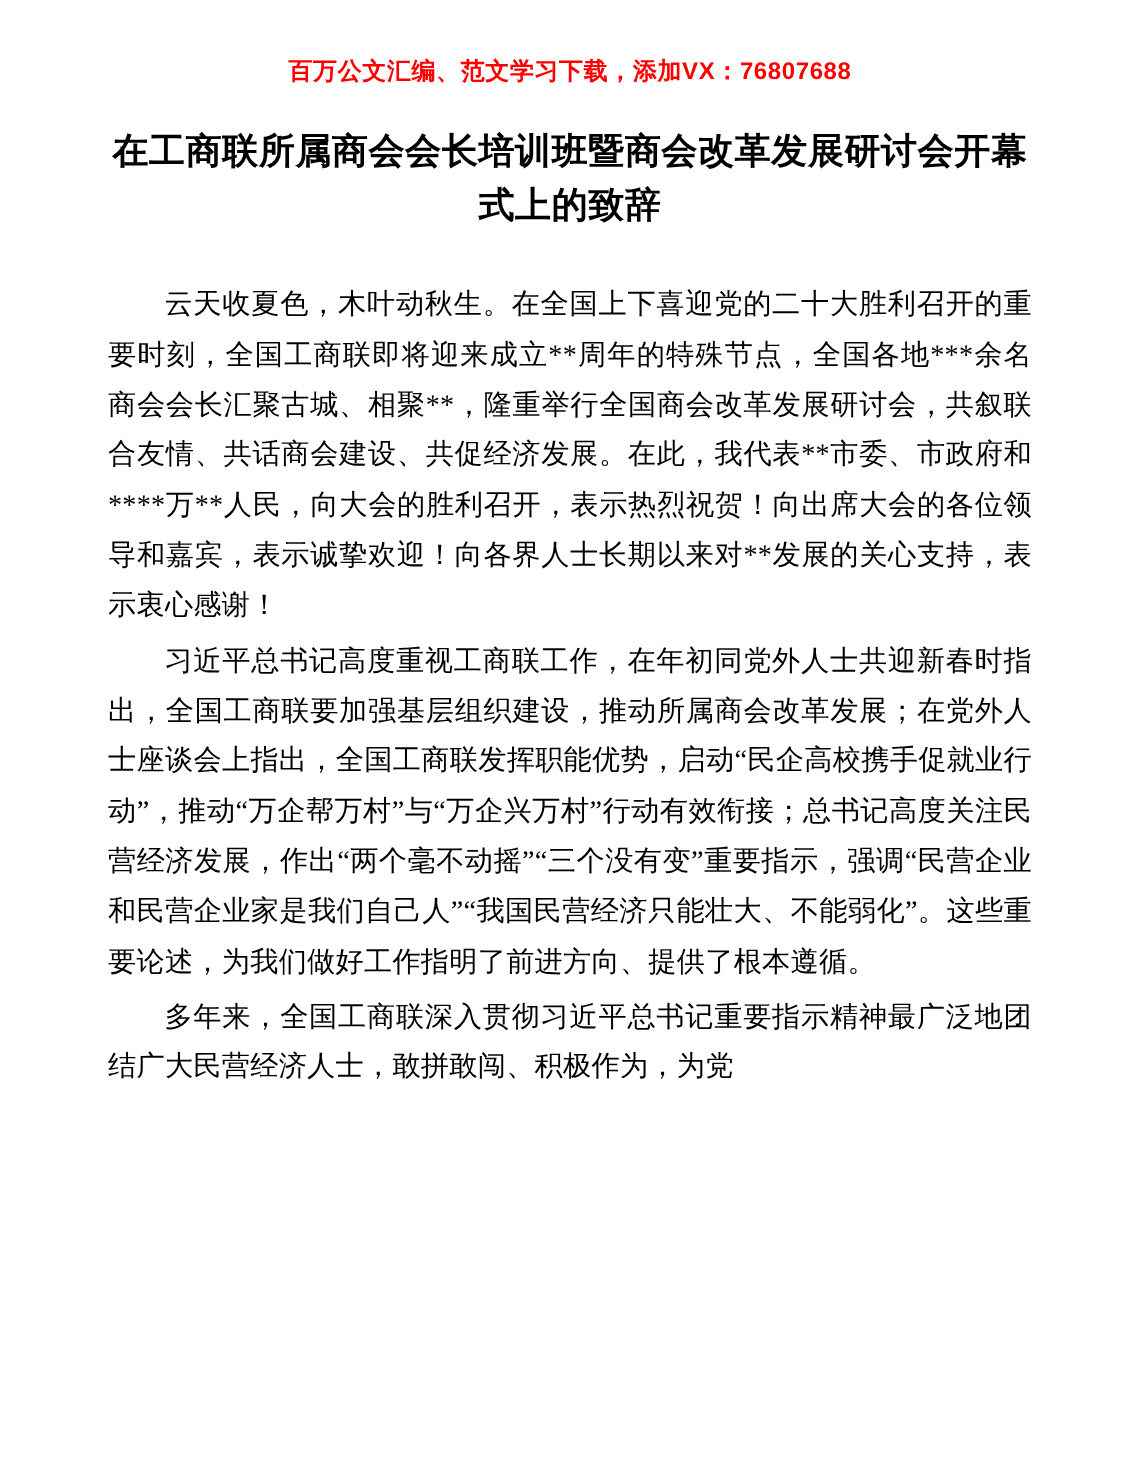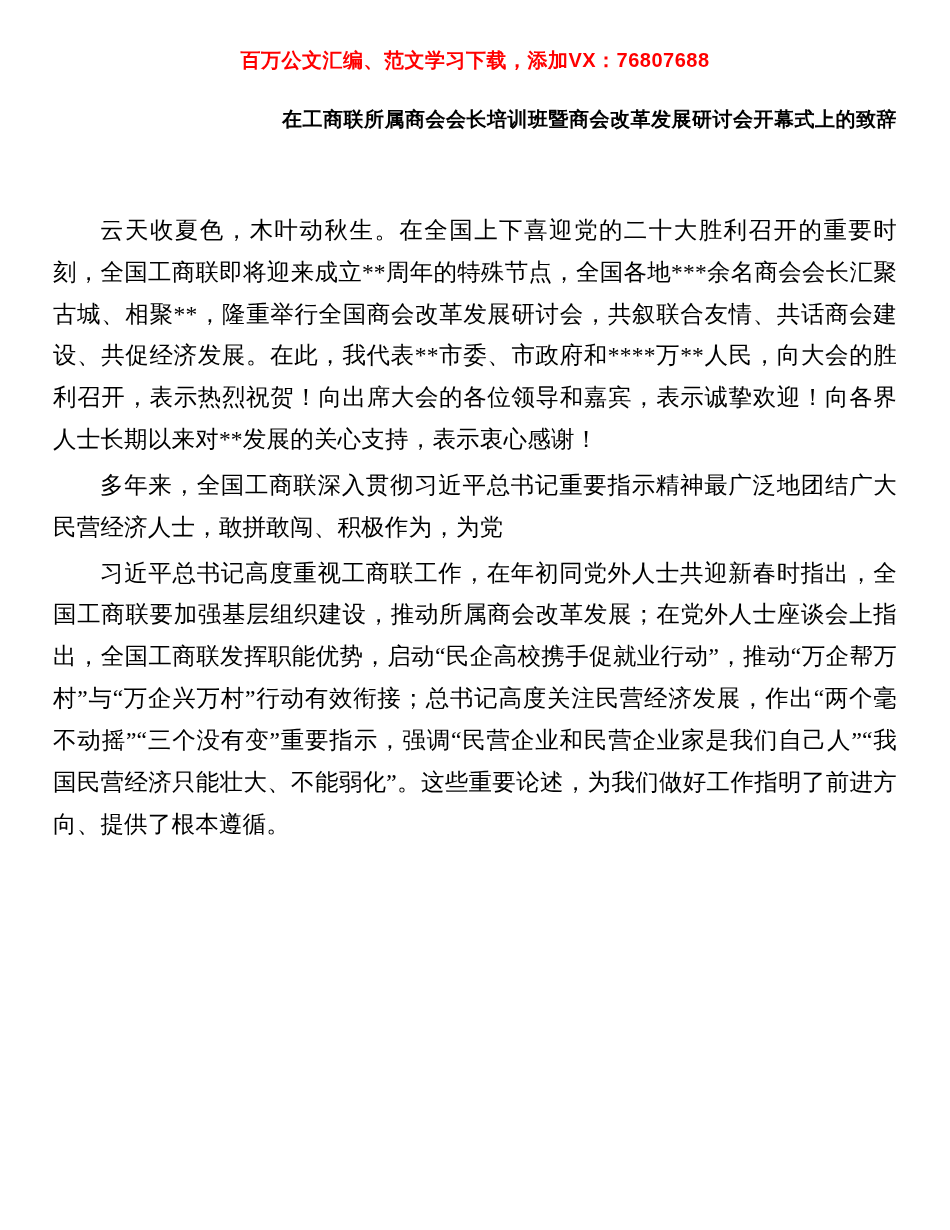--- a/index.html
+++ b/index.html
@@ -12,43 +12,43 @@
     height: 1230px;
     font-family: "Liberation Serif", "DejaVu Serif", serif;
     color: #000000;
     overflow: hidden;
   }
   .page {
     position: relative;
     width: 950px;
     height: 992px;
     box-sizing: border-box;
-    padding: 0 53px;
+    padding: 0 90px;
   }
   .watermark {
     text-align: center;
     color: #ff0000;
     font-family: "Liberation Sans", "DejaVu Sans", sans-serif;
     font-size: 20px;
     font-weight: bold;
     letter-spacing: 0.5px;
     padding-top: 48px;
     line-height: 1.2;
   }
   .doc-title {
-    text-align: right;
-    font-size: 20px;
+    text-align: center;
+    font-size: 30px;
     font-weight: bold;
     line-height: 1.5;
     margin-top: 32px;
     letter-spacing: 0.5px;
     font-family: "Liberation Serif", "DejaVu Serif", serif;
   }
   .body-area {
-    margin-top: 76px;
+    margin-top: 40px;
   }
   p.para {
     font-size: 23.5px;
     line-height: 1.78;
     text-align: justify;
     text-justify: inter-ideograph;
     text-indent: 2em;
     margin: 0 0 4px 0;
     letter-spacing: 0.2px;
   }
@@ -57,17 +57,17 @@
 <body>
 
 <div class="page">
 
   <div class="watermark">百万公文汇编、范文学习下载，添加VX：76807688</div>
 
   <h1 class="doc-title">在工商联所属商会会长培训班暨商会改革发展研讨会开幕式上的致辞</h1>
 
   <div class="body-area">
     <p class="para">云天收夏色，木叶动秋生。在全国上下喜迎党的二十大胜利召开的重要时刻，全国工商联即将迎来成立**周年的特殊节点，全国各地***余名商会会长汇聚古城、相聚**，隆重举行全国商会改革发展研讨会，共叙联合友情、共话商会建设、共促经济发展。在此，我代表**市委、市政府和****万**人民，向大会的胜利召开，表示热烈祝贺！向出席大会的各位领导和嘉宾，表示诚挚欢迎！向各界人士长期以来对**发展的关心支持，表示衷心感谢！</p>
+    <p class="para">习近平总书记高度重视工商联工作，在年初同党外人士共迎新春时指出，全国工商联要加强基层组织建设，推动所属商会改革发展；在党外人士座谈会上指出，全国工商联发挥职能优势，启动“民企高校携手促就业行动”，推动“万企帮万村”与“万企兴万村”行动有效衔接；总书记高度关注民营经济发展，作出“两个毫不动摇”“三个没有变”重要指示，强调“民营企业和民营企业家是我们自己人”“我国民营经济只能壮大、不能弱化”。这些重要论述，为我们做好工作指明了前进方向、提供了根本遵循。</p>
     <p class="para">多年来，全国工商联深入贯彻习近平总书记重要指示精神最广泛地团结广大民营经济人士，敢拼敢闯、积极作为，为党</p>
-    <p class="para">习近平总书记高度重视工商联工作，在年初同党外人士共迎新春时指出，全国工商联要加强基层组织建设，推动所属商会改革发展；在党外人士座谈会上指出，全国工商联发挥职能优势，启动“民企高校携手促就业行动”，推动“万企帮万村”与“万企兴万村”行动有效衔接；总书记高度关注民营经济发展，作出“两个毫不动摇”“三个没有变”重要指示，强调“民营企业和民营企业家是我们自己人”“我国民营经济只能壮大、不能弱化”。这些重要论述，为我们做好工作指明了前进方向、提供了根本遵循。</p>
   </div>
 
 </div>
 
 </body></html>

